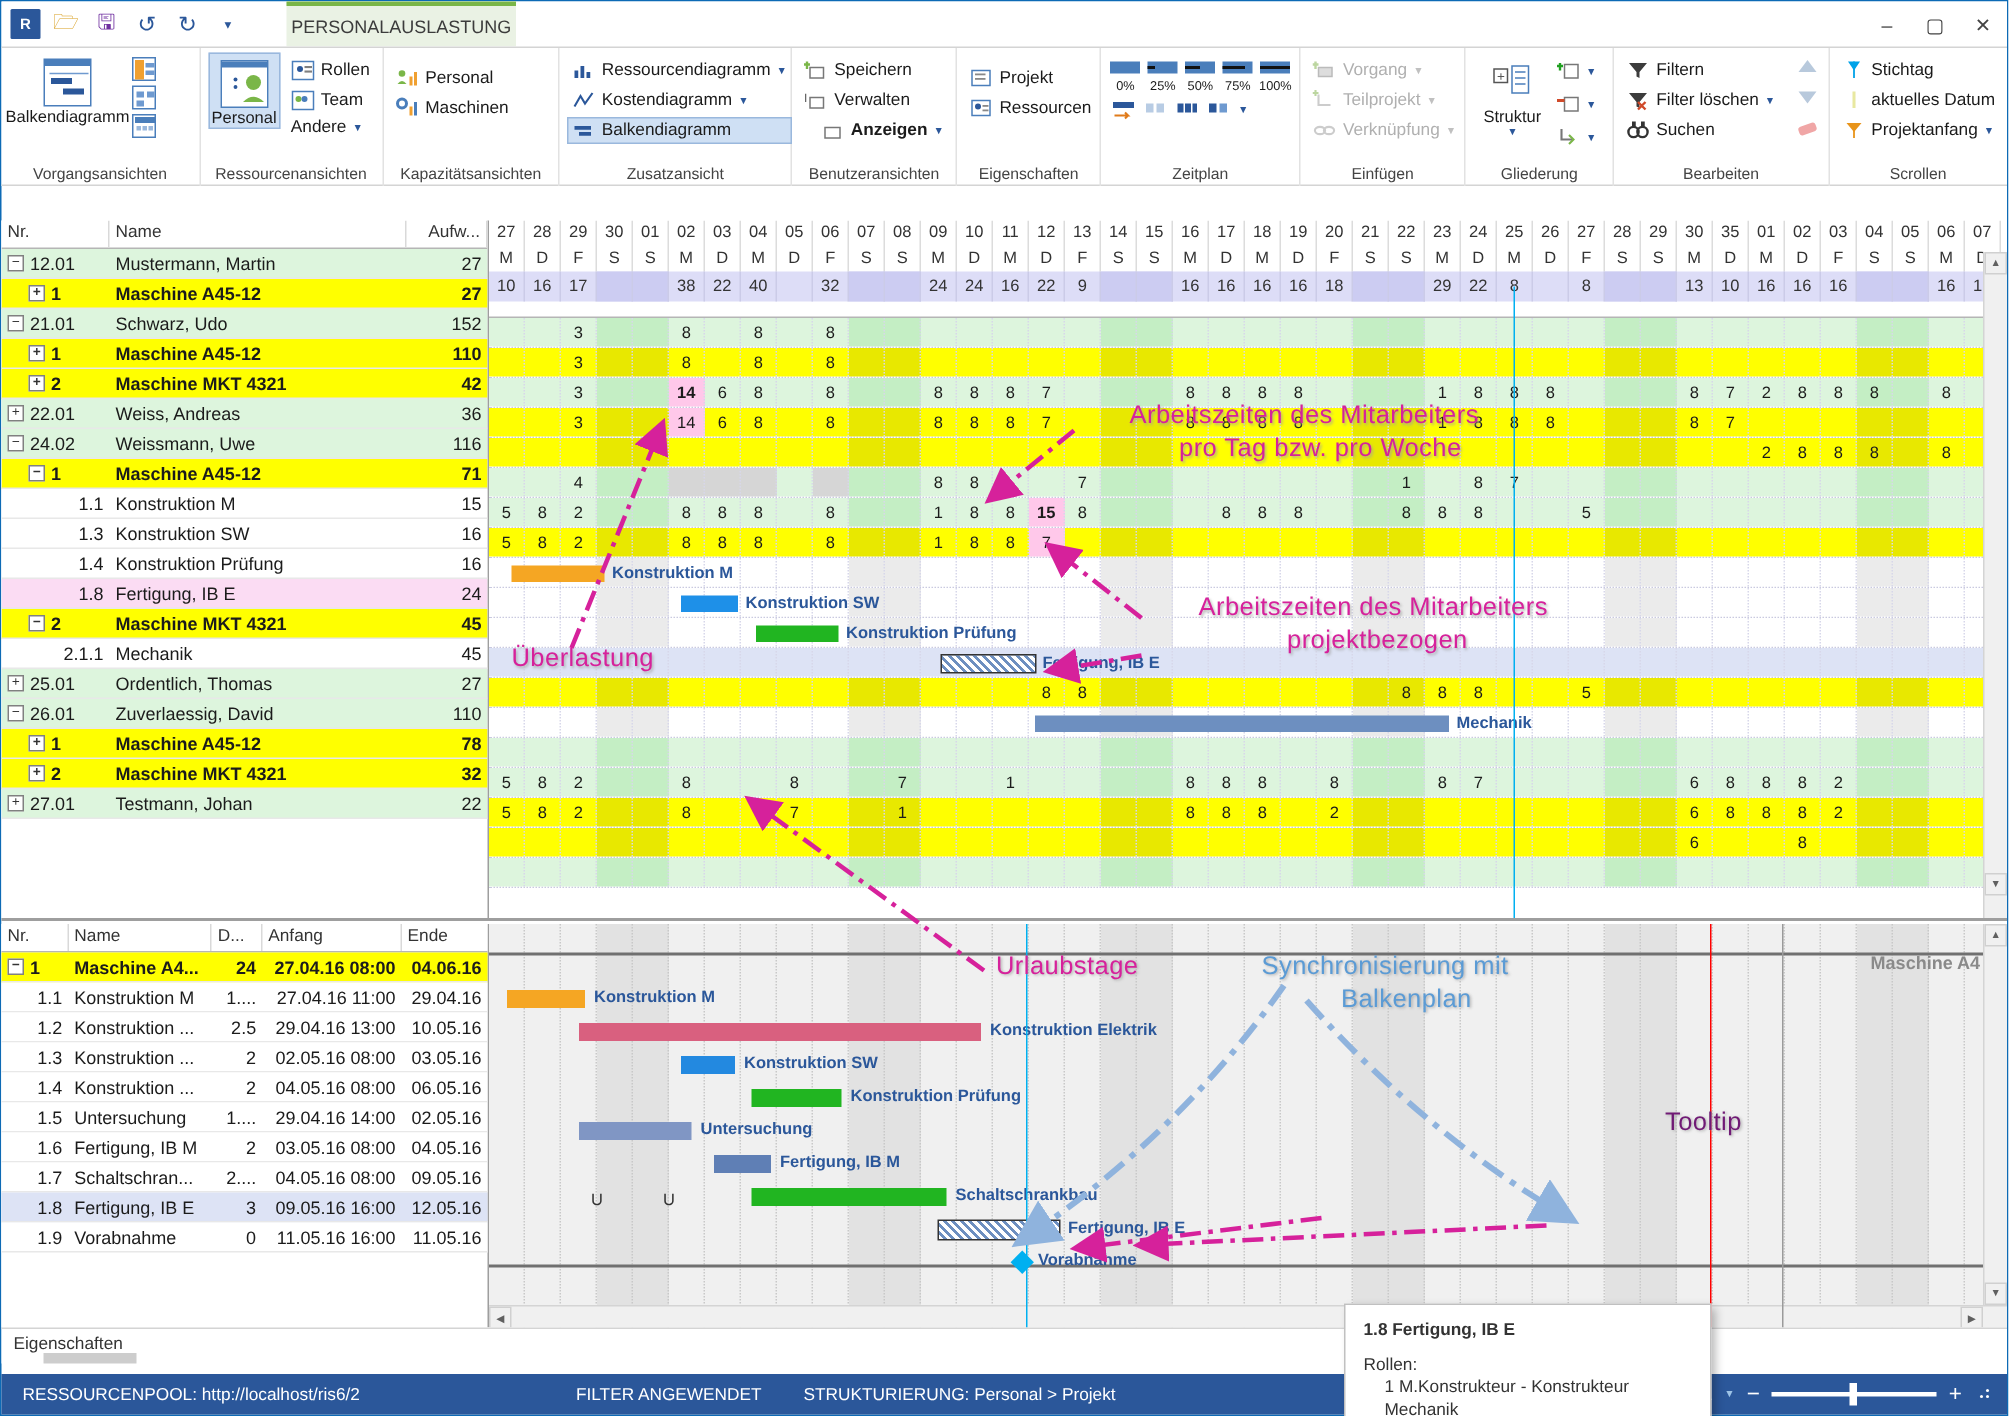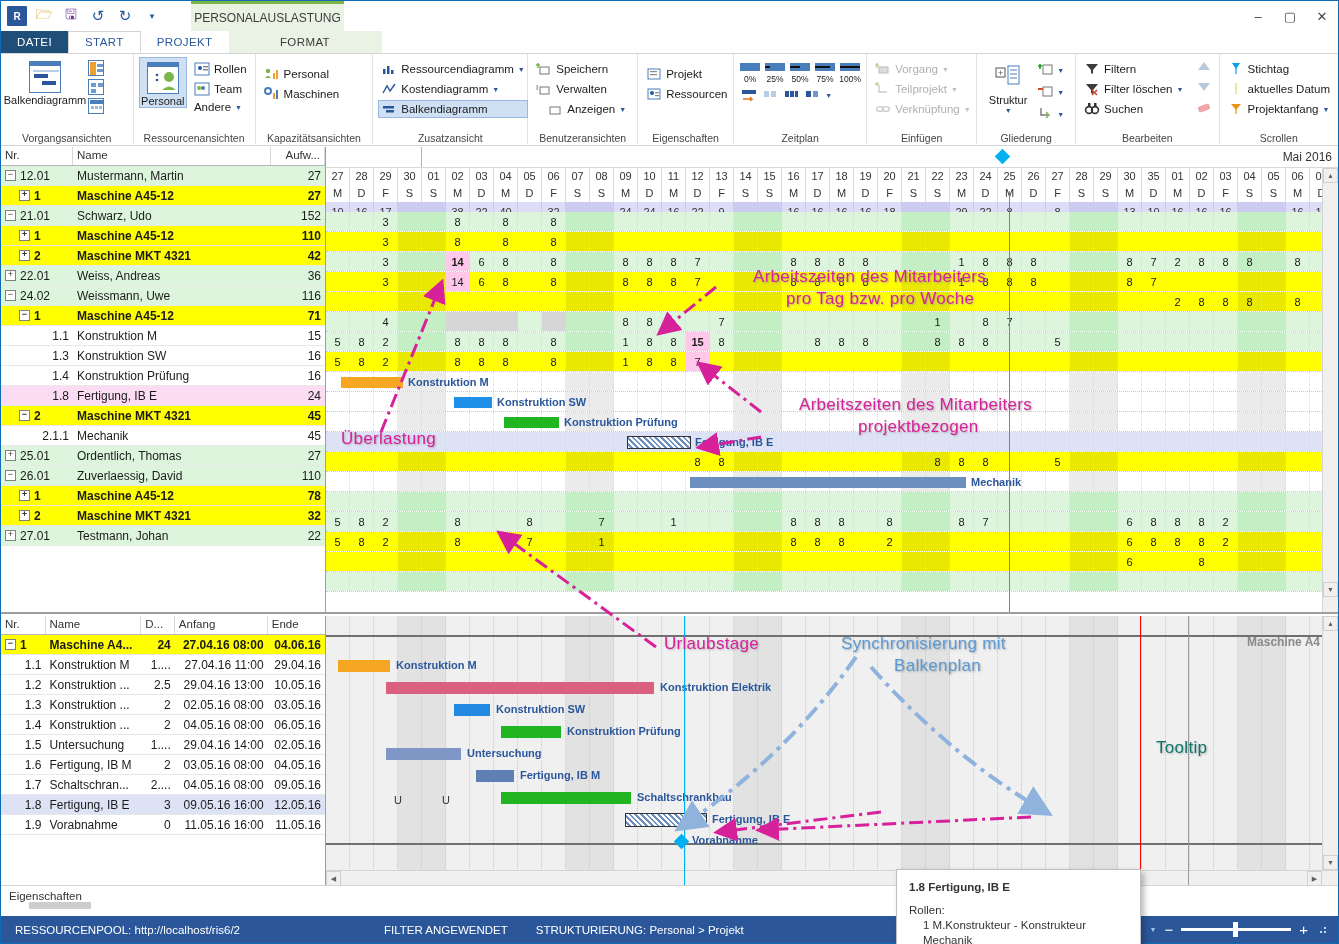--- a/index.html
+++ b/index.html
@@ -167,26 +167,20 @@
       <div class="ic" style="color:#2b579a;font-size:9px;">▾</div>
     </div>
     <div class="ctx-tab">PERSONALAUSLASTUNG</div>
     <div class="winbtns">
       <div>–</div>
       <div>▢</div>
       <div>✕</div>
     </div>
   </div>
 
-  <div class="ribtabs">
-    <div class="rtab file">DATEI</div>
-    <div class="rtab active">START</div>
-    <div class="rtab">PROJEKT</div>
-    <div class="rtab ctx" style="width:153px;justify-content:center;">FORMAT</div>
-  </div>
 
   <div class="ribbon">
 
     <div class="rgroup" style="width:134px;">
       <div class="gbody">
         <div class="bigbtn">
           <span class="ic32 gridicon">
             <svg width="32" height="32" style="position:absolute;left:0;top:0">
               <rect x="4" y="12" width="14" height="4" fill="#2b579a"></rect>
               <rect x="12" y="19" width="14" height="4" fill="#2b579a"></rect>
@@ -329,21 +323,21 @@
                 </svg></span>
             <span>Speichern</span>
           </div>
           <div class="smbtn">
             <span class="ic16"><svg width="16" height="16">
                   <rect x="4" y="6" width="9" height="7" fill="#fff" stroke="#777"></rect>
                   <text x="0" y="9" font-size="8" fill="#555">I</text>
                 </svg></span>
             <span>Verwalten</span>
           </div>
-          <div class="smbtn" style="padding-left:14px;">
+          <div class="smbtn" style="padding-left:14px;font-weight:bold;">
             <span class="ic16"><svg width="16" height="16">
                   <rect x="3" y="6" width="10" height="7" fill="#fff" stroke="#777"></rect>
                 </svg></span>
             <span>Anzeigen</span>
             <span class="caret">▼</span>
           </div>
         </div>
       </div>
       <div class="glabel">Benutzeransichten</div>
     </div>
@@ -814,26 +808,20 @@
               </div>
               <div class="td num" style="width:54px;">
                 <span>22</span>
               </div>
             </div>
           </div>
       </div>
 
       <div class="chart">
         <div class="timehdr">
-          <div class="thmonth">
-            <div style="position:absolute;left:0;top:0;bottom:0;width:96px;border-right:1px solid #b0b0b0;"></div>
-            <span class="mlabel">Mai 2016</span>
-            <span class="diamond" style="left:671px;top:4px;"></span>
-
-          </div>
           <div class="thday" id="thday">
               <div>27</div>
               <div>28</div>
               <div>29</div>
               <div>30</div>
               <div>01</div>
               <div>02</div>
               <div>03</div>
               <div>04</div>
               <div>05</div>
@@ -2112,21 +2100,21 @@
 
     <div id="anno-layer" style="position:absolute;inset:0;pointer-events:none;z-index:40;">
         <div class="anno" style="left: 752px; top: 120px; color: rgb(214, 33, 155);">Arbeitszeiten des Mitarbeiters</div>
         <div class="anno" style="left: 785px; top: 142px; color: rgb(214, 33, 155);">pro Tag bzw. pro Woche</div>
         <div class="anno" style="left: 798px; top: 248px; color: rgb(214, 33, 155);">Arbeitszeiten des Mitarbeiters</div>
         <div class="anno" style="left: 857px; top: 270px; color: rgb(214, 33, 155);">projektbezogen</div>
         <div class="anno" style="left: 340px; top: 282px; color: rgb(214, 33, 155);">Überlastung</div>
         <div class="anno" style="left: 663px; top: 487px; color: rgb(214, 33, 155);">Urlaubstage</div>
         <div class="anno blue" style="left: 840px; top: 487px; color: rgb(91, 155, 213);">Synchronisierung mit</div>
         <div class="anno blue" style="left: 893px; top: 509px; color: rgb(91, 155, 213);">Balkenplan</div>
-        <div class="anno" style="left: 1155px; top: 591px; color: #0f766e;">Tooltip</div>
+        <div class="anno" style="left: 1109px; top: 591px; color: #701a75;">Tooltip</div>
       </div>
 
     <svg style="position:absolute;inset:0;pointer-events:none;z-index:39;" width="1339" height="740">
       <defs>
         <marker id="ah" markerWidth="8" markerHeight="8" refX="6" refY="4" orient="auto">
           <path d="M0,0 L8,4 L0,8 z" fill="#d6219b"></path>
         </marker>
         <marker id="ahb" markerWidth="8" markerHeight="8" refX="6" refY="4" orient="auto">
           <path d="M0,0 L8,4 L0,8 z" fill="#8fb3dd"></path>
         </marker>

